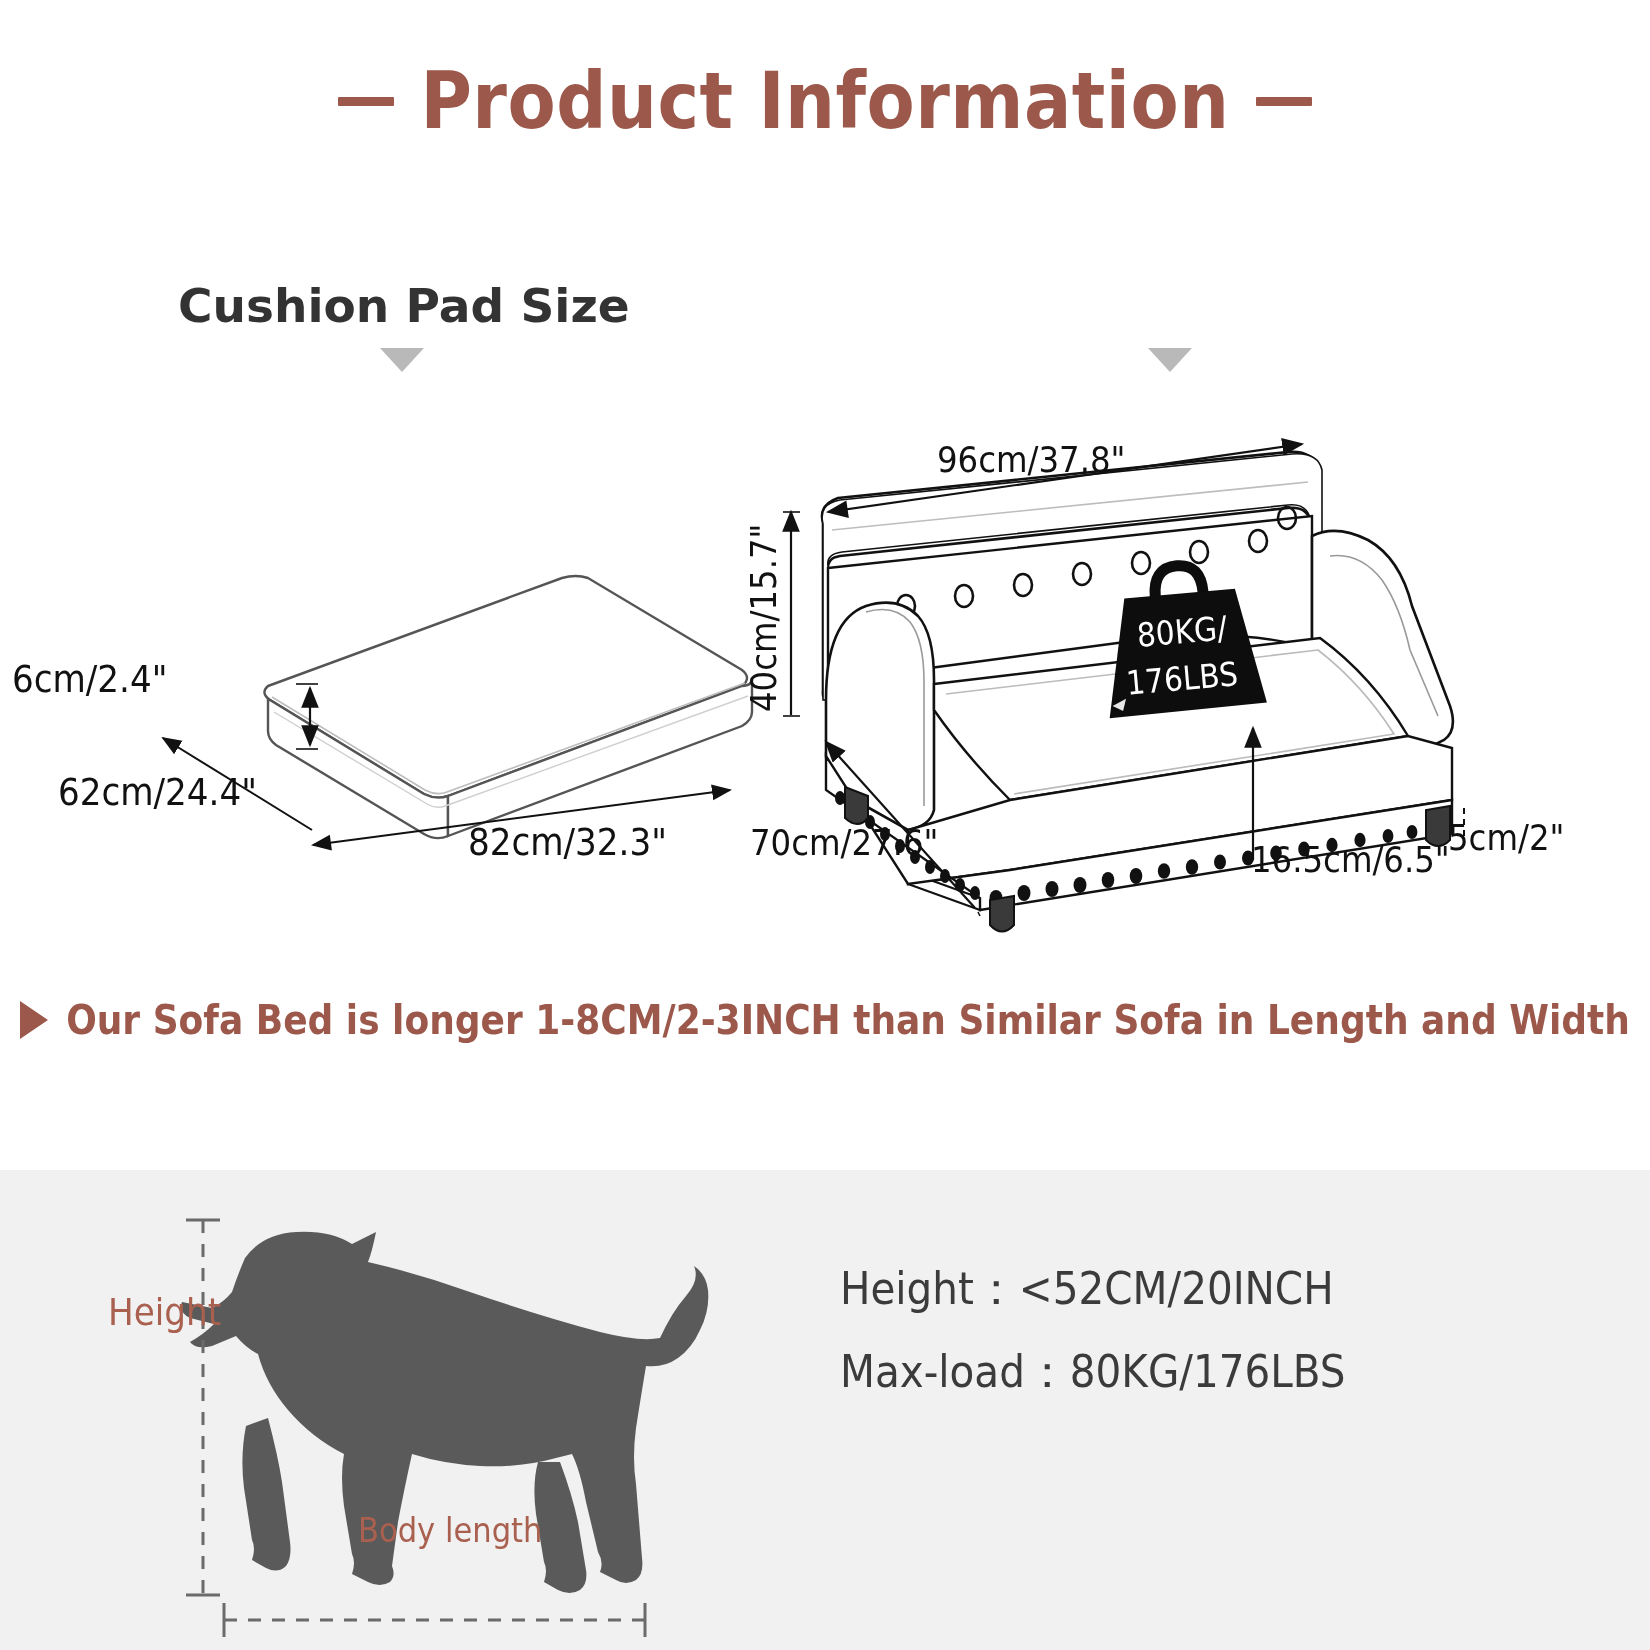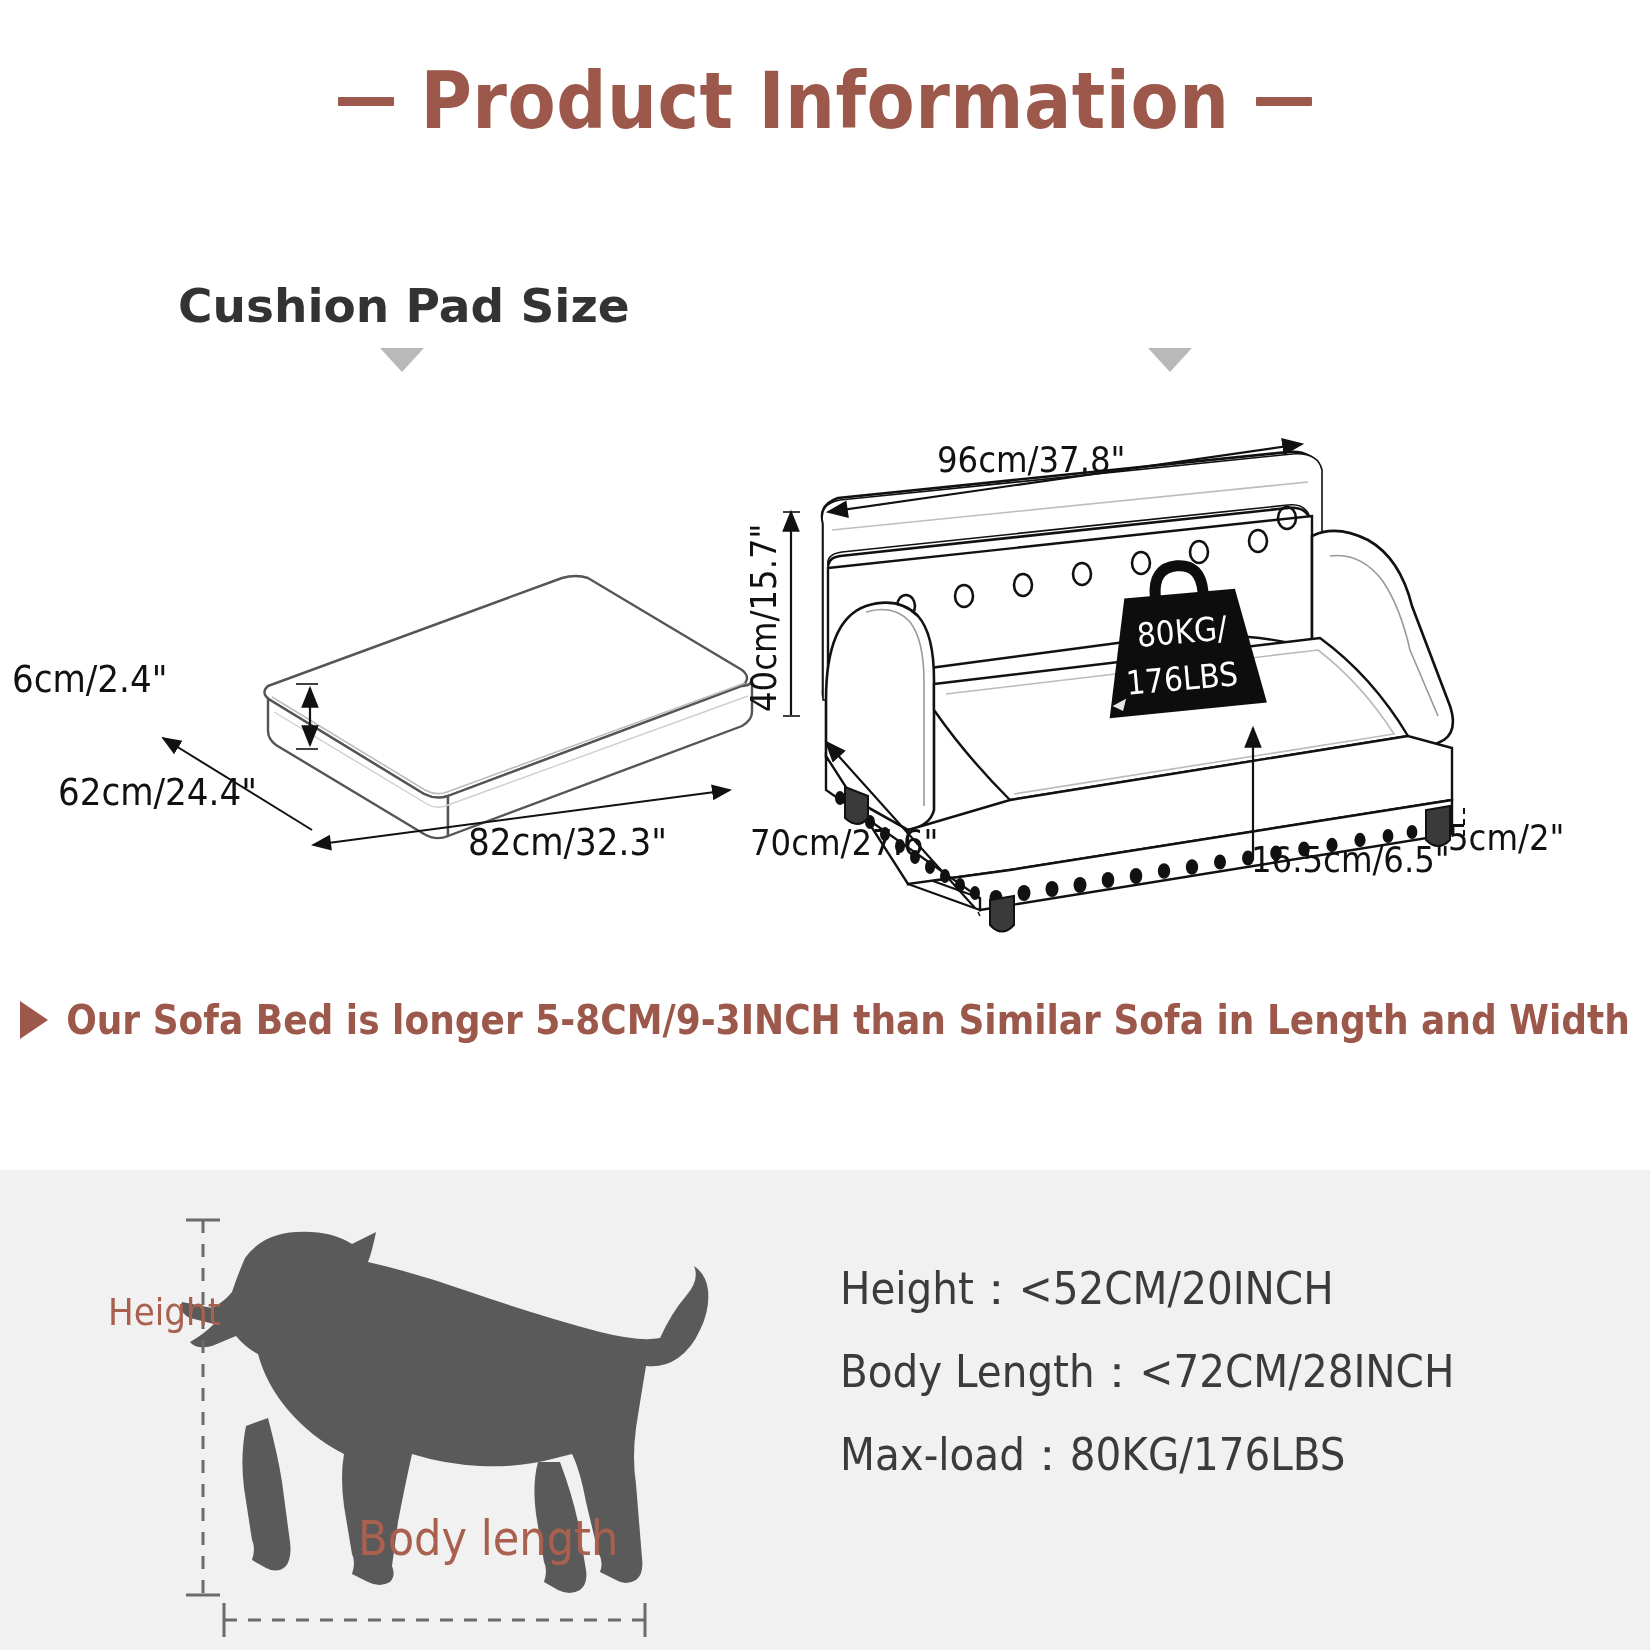--- a/index.html
+++ b/index.html
@@ -79,21 +79,21 @@
     font-family:"DejaVu Sans Condensed","Liberation Sans Narrow","Liberation Sans",sans-serif;
     font-size:45px;color:#3b3b3b;white-space:nowrap;line-height:1;
   }
 
   .dim-label{
     position:absolute;
     font-family:"DejaVu Sans Condensed","Liberation Sans Narrow","Liberation Sans",sans-serif;
     color:#a9604f;white-space:nowrap;margin-left:48px;
   }
   .dim-label.height-lab{left:60px;top:1290px;font-size:38px;}
-  .dim-label.bodylen-lab{left:310px;top:1510px;font-size:48px;}
+  .dim-label.bodylen-lab{left:310px;top:1510px;font-size:34px;}
 </style>
 </head>
 <body>
 
 <div class="page">
 
   <div class="top-section">
 
     <div class="title-row">
       <span class="title-dash"></span>
@@ -242,21 +242,21 @@
 
       <text x="937" y="472" font-family="DejaVu Sans Condensed, Liberation Sans Narrow, Liberation Sans, sans-serif" font-size="36" fill="#111">96cm/37.8"</text>
       <text x="776" y="712" font-family="DejaVu Sans Condensed, Liberation Sans Narrow, Liberation Sans, sans-serif" font-size="36" fill="#111" transform="rotate(-90 776 712)">40cm/15.7"</text>
       <text x="750" y="855" font-family="DejaVu Sans Condensed, Liberation Sans Narrow, Liberation Sans, sans-serif" font-size="36" fill="#111">70cm/27.6"</text>
       <text x="1251" y="872" font-family="DejaVu Sans Condensed, Liberation Sans Narrow, Liberation Sans, sans-serif" font-size="36" fill="#111">16.5cm/6.5"</text>
       <text x="1448" y="850" font-family="DejaVu Sans Condensed, Liberation Sans Narrow, Liberation Sans, sans-serif" font-size="36" fill="#111">5cm/2"</text>
     </svg>
 
     <div class="banner">
       <span class="banner-tri"></span>
-      <span class="banner-text">Our Sofa Bed is longer 5-8CM/9-3INCH than Similar Sofa in Length and Width</span>
+      <span class="banner-text">Our Sofa Bed is longer 1-8CM/2-3INCH than Similar Sofa in Length and Width</span>
     </div>
   </div>
 
   <div class="bottom-section">
     <svg class="bottom-svg" viewBox="0 0 1650 480">
 
       <g fill="#5a5a5a">
         <path d="M245 88
                  Q262 64 296 62
                  Q330 60 352 74
@@ -305,21 +305,20 @@
 
       <g stroke="#6b6b6b" stroke-width="3" fill="none">
         <line x1="224" y1="450" x2="645" y2="450" stroke-dasharray="13 11"></line>
         <line x1="224" y1="433" x2="224" y2="467"></line>
         <line x1="645" y1="433" x2="645" y2="467"></line>
       </g>
     </svg>
 
     <div class="specs">
       <div class="spec-line">Height：&lt;52CM/20INCH</div>
-      <div class="spec-line">Body Length：&lt;72CM/28INCH</div>
       <div class="spec-line">Max-load：80KG/176LBS</div>
     </div>
   </div>
 
   <div class="dim-label height-lab">Height</div>
   <div class="dim-label bodylen-lab">Body length</div>
 
 </div>
 
 </body></html>

